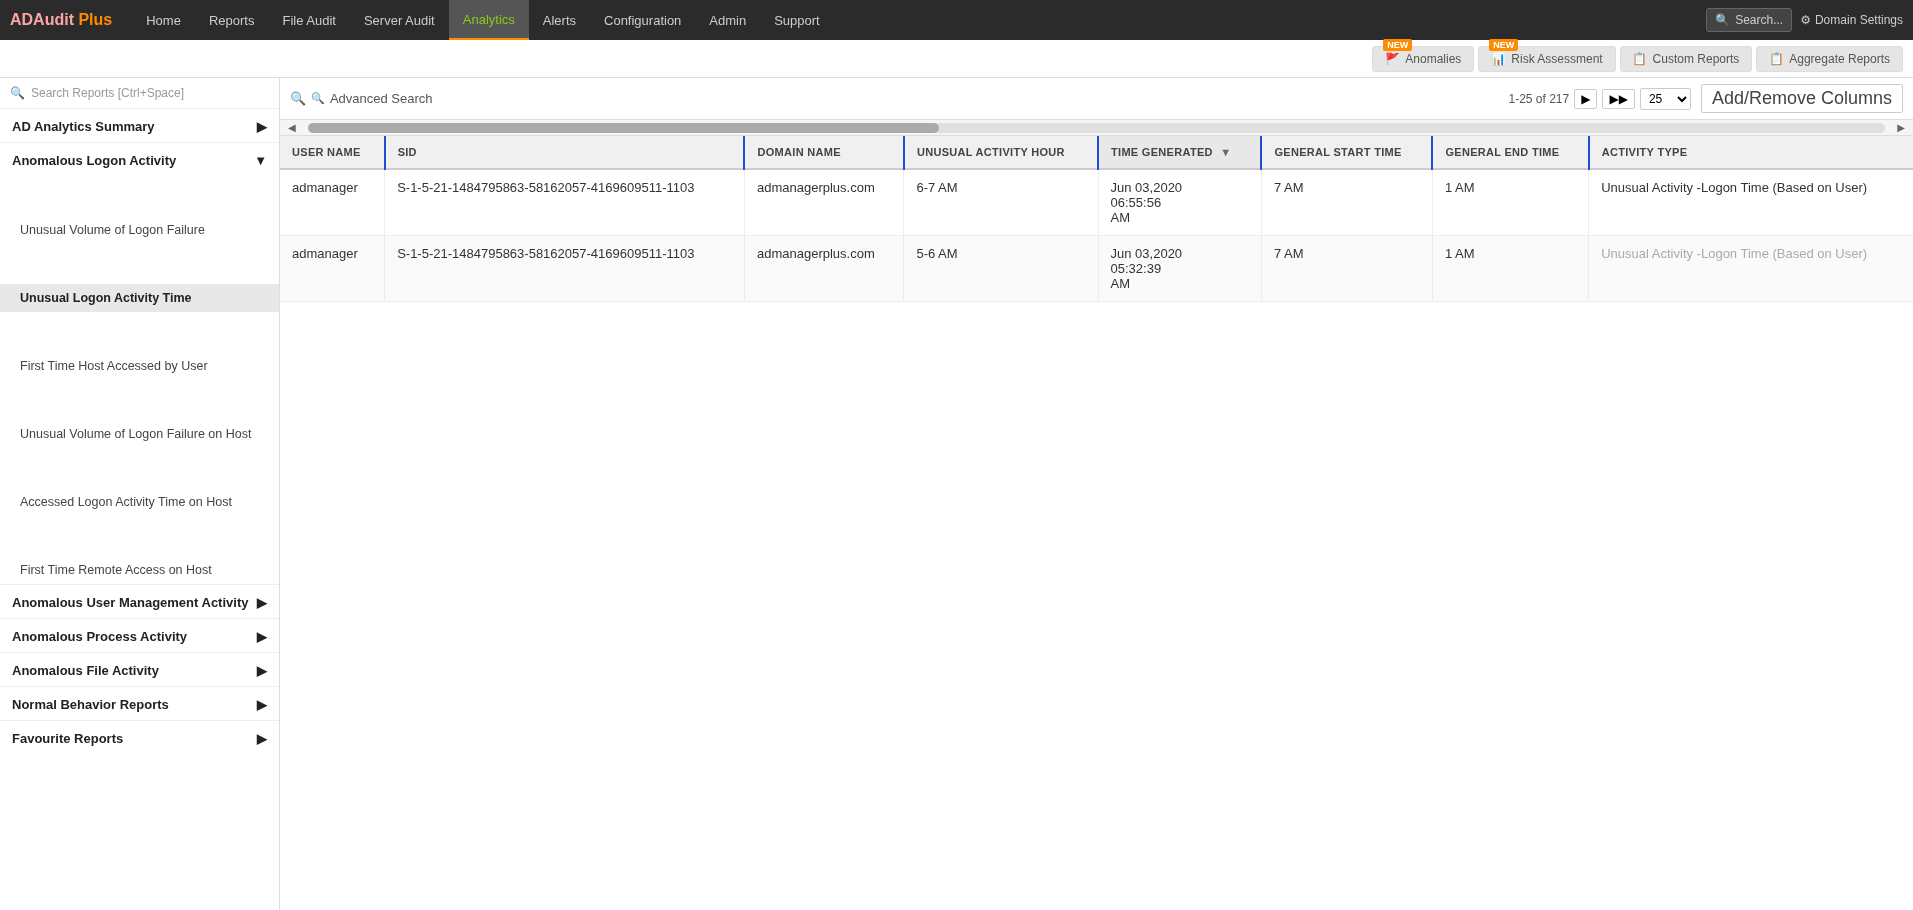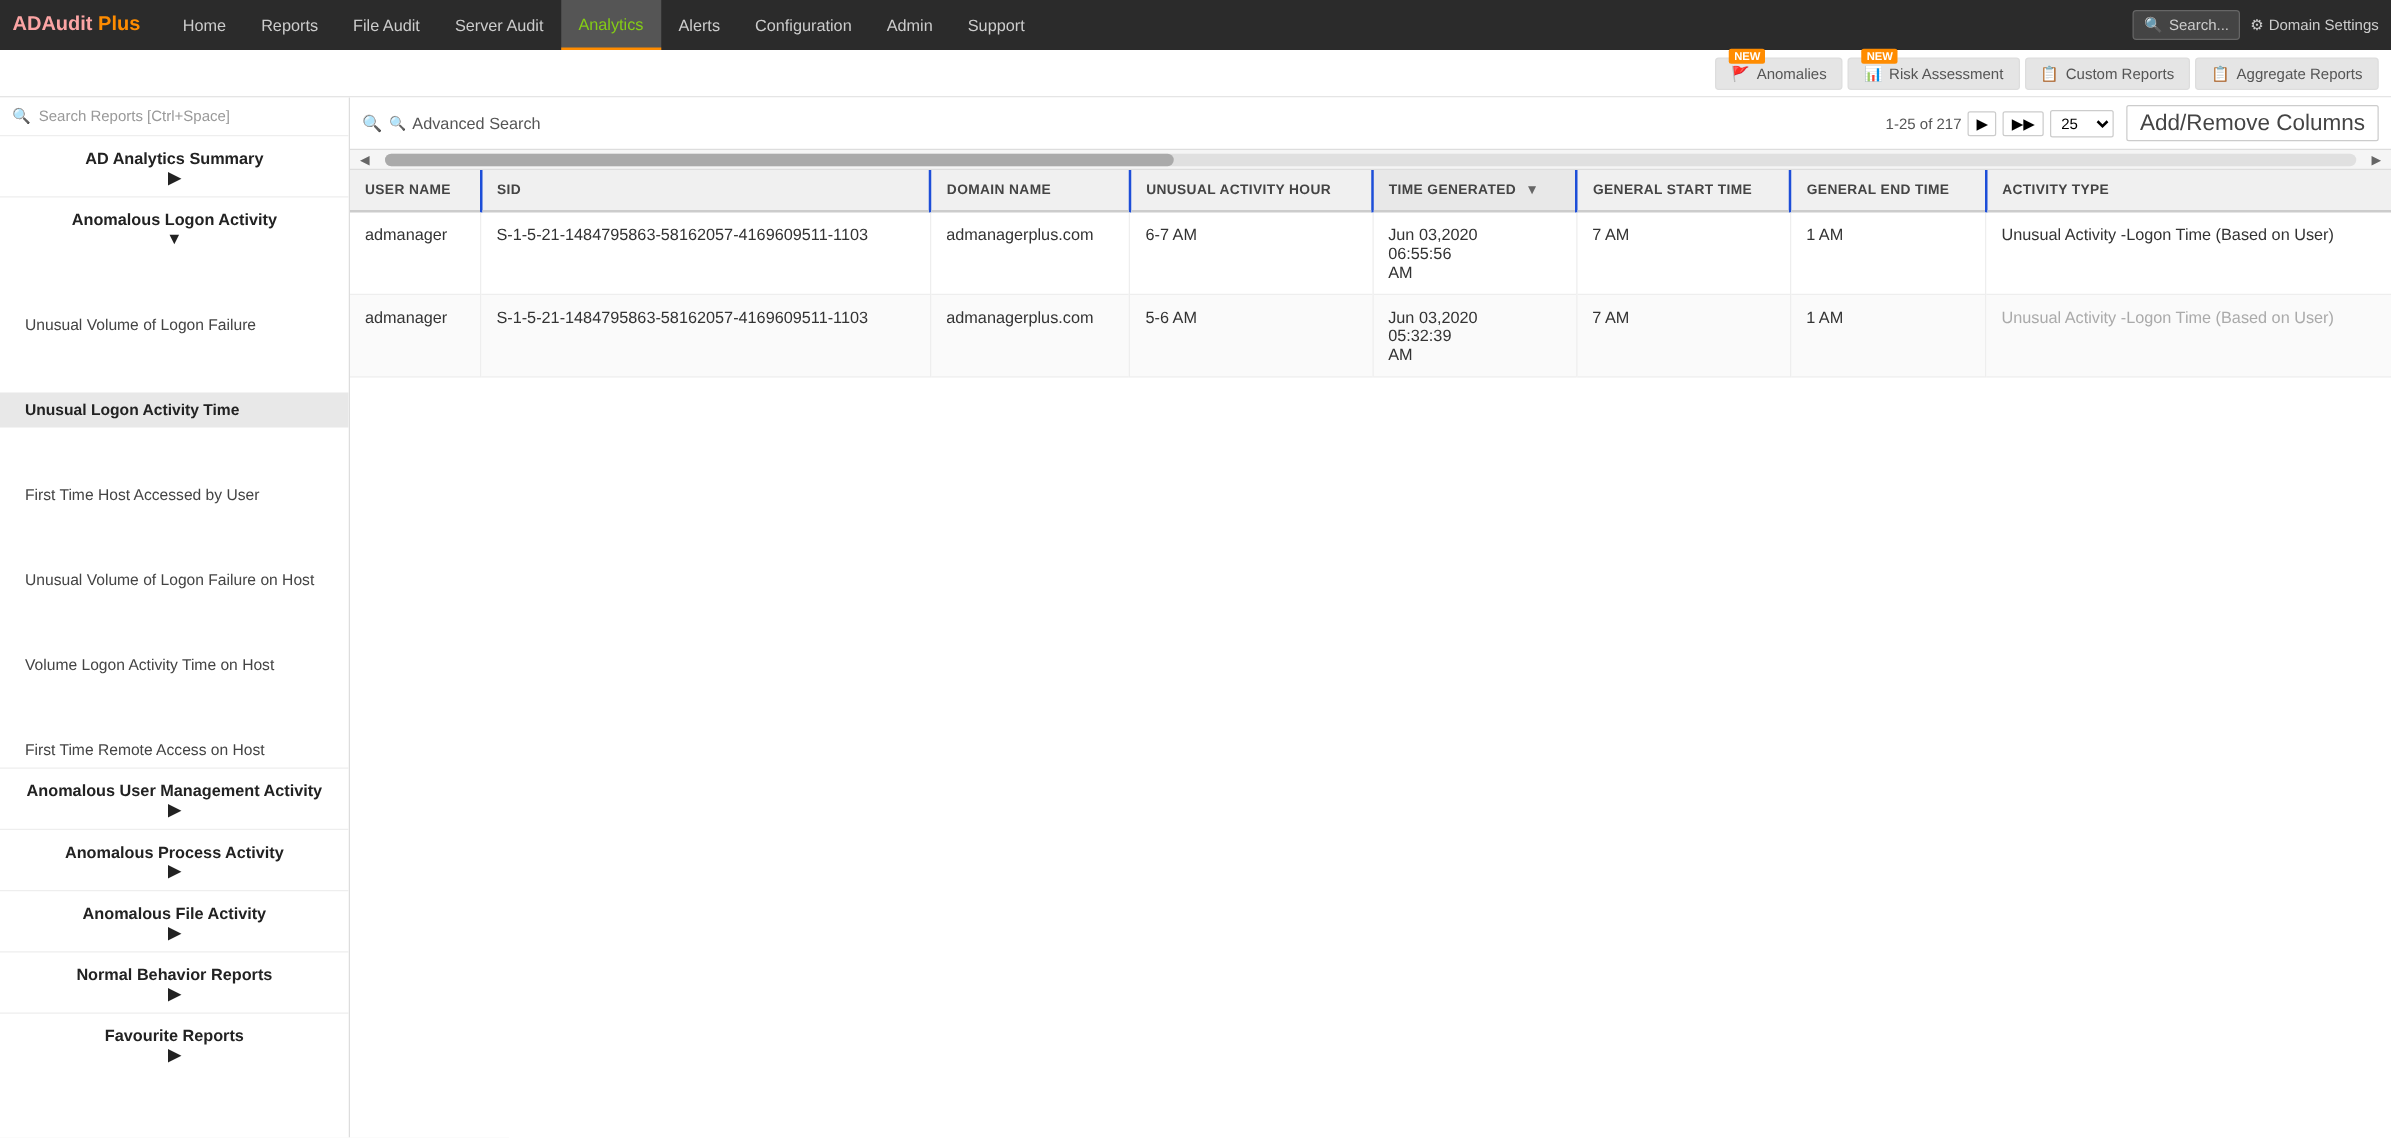--- a/index.html
+++ b/index.html
@@ -130,21 +130,20 @@
     }
     .sidebar-section-header {
       display: flex;
       align-items: center;
       justify-content: space-between;
       padding: 10px 12px 8px;
       font-weight: bold;
       font-size: 13px;
       color: #222;
       cursor: pointer;
-      flex-direction: column;
     }
     .sidebar-item {
       padding: 7px 12px 7px 20px;
       font-size: 12.5px;
       color: #444;
       cursor: pointer;
       border-bottom: none;
       margin-top: 40px;
     }
     .sidebar-item.active {
@@ -370,21 +369,21 @@
     <div class="sidebar-item active">
       <span>Unusual Logon Activity Time</span>
     </div>
     <div class="sidebar-item">
       <span>First Time Host Accessed by User</span>
     </div>
     <div class="sidebar-item">
       <span>Unusual Volume of Logon Failure on Host</span>
     </div>
     <div class="sidebar-item">
-      <span>Volume Logon Activity Time on Host</span>
+      <span>Accessed Logon Activity Time on Host</span>
     </div>
     <div class="sidebar-item">
       <span>First Time Remote Access on Host</span>
     </div>
     <hr class="sidebar-divider">
 
     <div class="sidebar-section-header">
       <span>Anomalous User Management Activity</span>
       <span>▶</span>
     </div>

